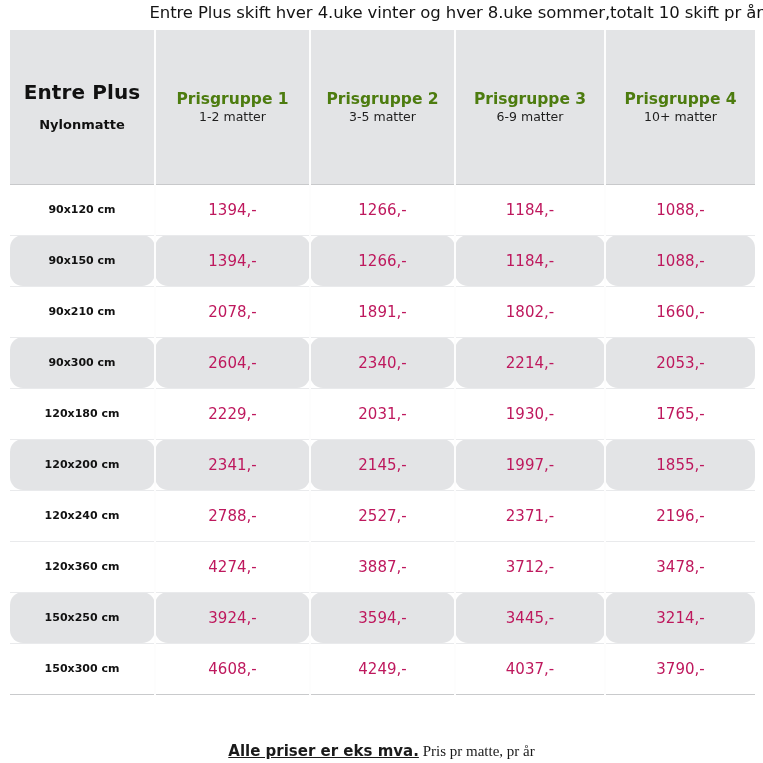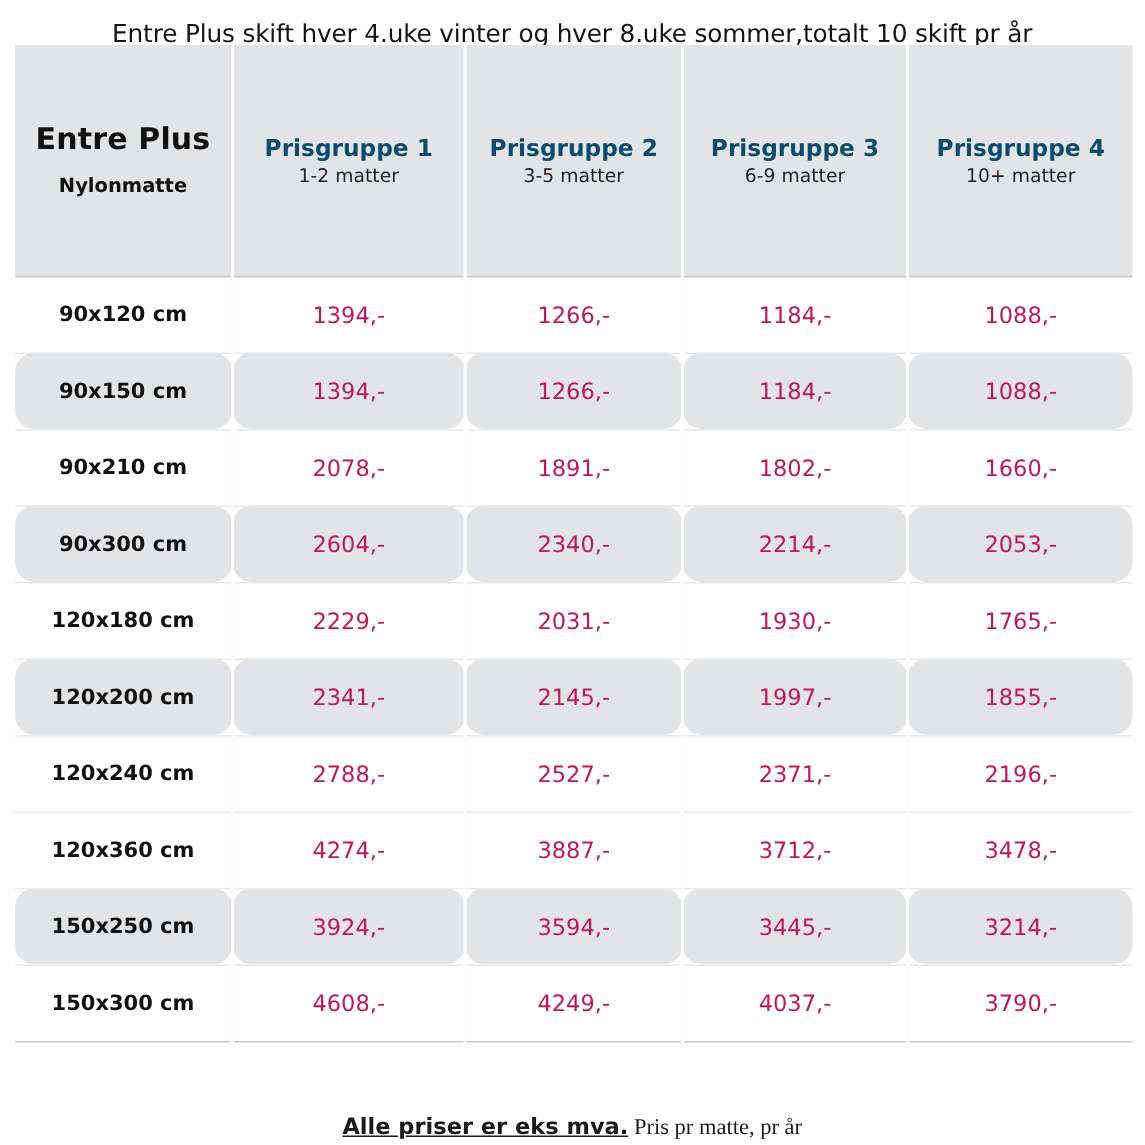--- a/index.html
+++ b/index.html
@@ -17,23 +17,23 @@
   }
 
   
   .page-title {
     position: absolute;
     top: 0px;
     left: 0;
     width: 763px;
     height: 27px;
     line-height: 22px;
-    padding-top: 12px;
+    padding-top: 2px;
     box-sizing: border-box;
-    text-align: center;
+    text-align: right;
     font-size: 16.5px;
     font-weight: 400;
     color: #141414;
     white-space: nowrap;
     letter-spacing: -0.1px;
   }
 
   
   .price-table {
     position: absolute;
@@ -77,21 +77,21 @@
     font-size: 13px;
     font-weight: 700;
     color: #111111;
     margin-top: 12px;
     line-height: 1.2;
   }
   .grp-main {
     display: block;
     font-size: 15.5px;
     font-weight: 700;
-    color: #0c4a6e;
+    color: #4d7c0f;
     line-height: 1.25;
   }
   .grp-sub {
     display: block;
     font-size: 12.5px;
     font-weight: 400;
     color: #1f1f1f;
     line-height: 1.2;
   }
 
@@ -103,21 +103,21 @@
     border-right: 2px solid #fdfdfd;
     border-bottom: 1px solid #e9eaec;
     padding: 0 4px;
     box-sizing: border-box;
     font-size: 15px;
     font-weight: 400;
     color: #be185d;
   }
   .price-table tbody td:last-child { border-right: none; }
   .price-table tbody td.size-cell {
-    font-size: 14px;
+    font-size: 11px;
     font-weight: 700;
     color: #111111;
     margin-top: 21px;
   }
   .price-table tbody tr.odd  td { background: #ffffff; }
   .price-table tbody tr.even td { background: #e3e4e6; border-radius: 13px; }
   .price-table tbody tr:last-child td { border-bottom: 1px solid #c9cacc; }
 
   
   .footer-note {

